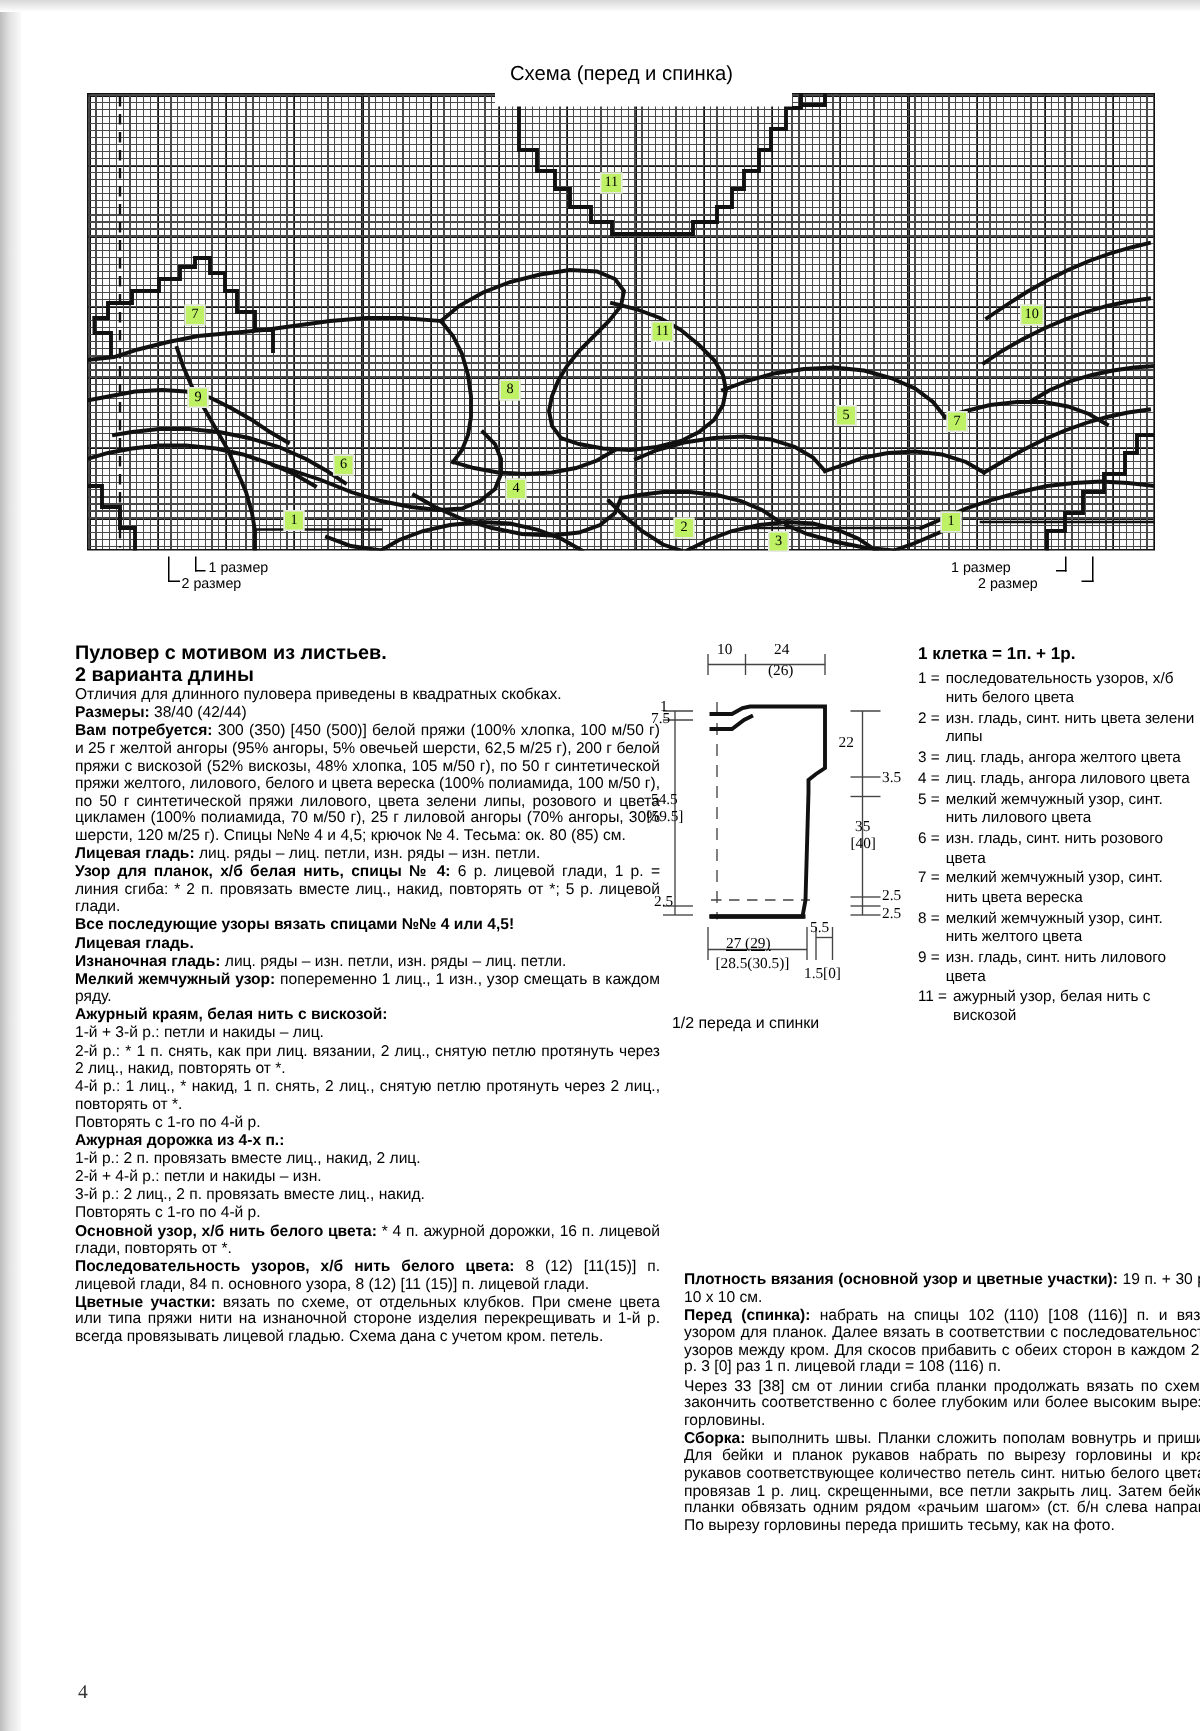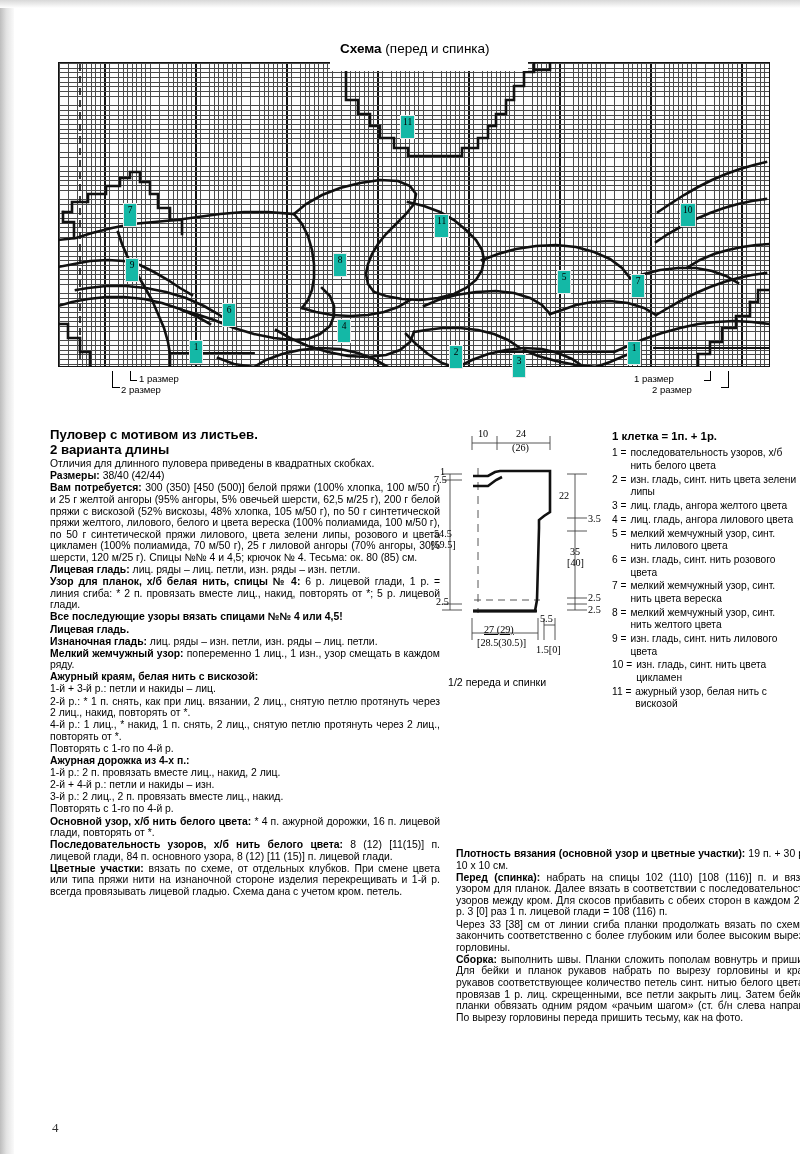--- a/index.html
+++ b/index.html
@@ -20,21 +20,21 @@
   .page-edge-top {
     position: absolute; left: 0; top: 0; width: 800px; height: 8px;
     background: linear-gradient(to bottom, #d8d8d8, #ffffff);
   }
 
   
   .chart-title {
     position: absolute; left: 340px; top: 41px;
     font-size: 13.5px; white-space: nowrap;
   }
-  .chart-title b { font-weight: bold; }
+  .chart-title b { font-weight: normal; }
   .chart-title span { font-weight: normal; }
 
   
   .chart-wrap {
     position: absolute; left: 58px; top: 62px;
     width: 712px; height: 305px;
   }
   .chart-grid {
     position: absolute; inset: 0;
     background-color: #fdfdfd;
@@ -42,27 +42,27 @@
       repeating-linear-gradient(to right, #4a4a4a 0 0.8px, transparent 0.8px 4.55px),
       repeating-linear-gradient(to bottom, #4a4a4a 0 0.8px, transparent 0.8px 4.7px),
       repeating-linear-gradient(to right, #111 0 1.4px, transparent 1.4px 45.5px),
       repeating-linear-gradient(to bottom, #111 0 1.4px, transparent 1.4px 47px);
     border: 1.5px solid #111;
   }
   .chart-svg { position: absolute; inset: 0; }
   
   .cell-tag {
     position: absolute;
-    background: #14b8a6;
+    background: #bef264;
     border: 0.6px solid #e8e8e8;
     font-size: 9.5px;
     font-family: "Liberation Serif", serif;
     line-height: 13px;
     text-align: center;
-    min-width: 14px; height: 24px;
+    min-width: 14px; height: 14px;
     padding: 0 2px;
     color: #000;
     z-index: 6;
   }
   
   .title-mask {
     position: absolute; left: 272px; top: -2px; width: 198px; height: 11px;
     background: #fff; z-index: 4;
   }
   .mk-lbl { position: absolute; white-space: nowrap; font-size: 9.5px; }
@@ -399,24 +399,20 @@
   </div>
   <div class="legend-row">
     <span class="legend-num">8 =</span>
     <span class="legend-txt">мелкий жемчужный узор, синт. нить желтого цвета</span>
   </div>
   <div class="legend-row">
     <span class="legend-num">9 =</span>
     <span class="legend-txt">изн. гладь, синт. нить лилового цвета</span>
   </div>
   <div class="legend-row">
-    <span class="legend-num">10 =</span>
-    <span class="legend-txt">изн. гладь, синт. нить цвета цикламен</span>
-  </div>
-  <div class="legend-row">
     <span class="legend-num">11 =</span>
     <span class="legend-txt">ажурный узор, белая нить с вискозой</span>
   </div>
 </div>
 
 <div class="col-right-lower">
   <p>
     <b>Плотность вязания (основной узор и цветные участки):</b><span> 19 п. + 30 р. = 10 х 10 см.</span>
   </p>
   <p>

